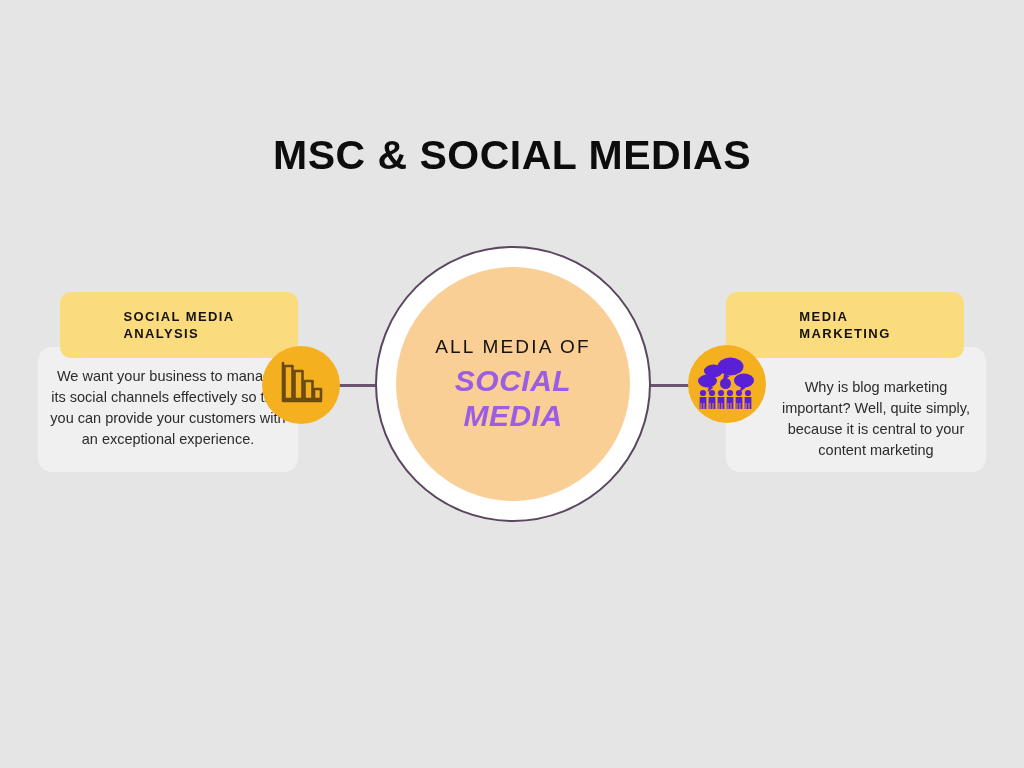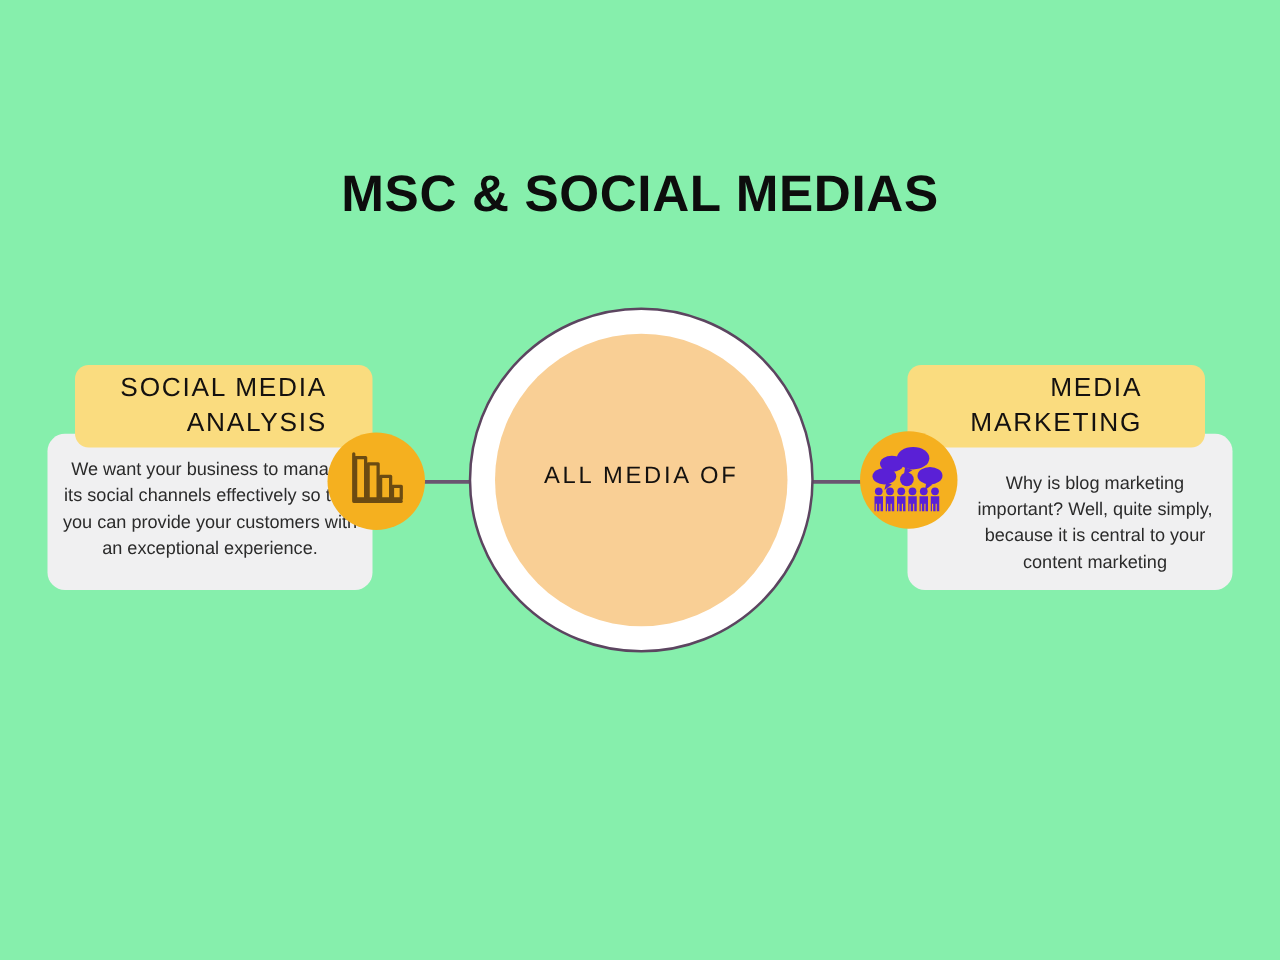--- a/index.html
+++ b/index.html
@@ -13,21 +13,21 @@
     font-family: "Liberation Sans", sans-serif;
     overflow: hidden;
     position: relative;
   }
 
   .slide {
     position: absolute;
     inset: 0;
     width: 1024px;
     height: 768px;
-    background: #86efac;
+    background: #e5e5e5;
   }
 
   
   .page-title {
     position: absolute;
     top: 133px;
     left: 0;
     width: 1024px;
     text-align: center;
     font-size: 41px;
@@ -110,25 +110,25 @@
     position: absolute;
     background: #fadc7f;
     border-radius: 11px;
     box-sizing: border-box;
     display: flex;
     align-items: center;
     justify-content: center;
     z-index: 5;
   }
   .panel-header-text {
-    font-size: 21px;
-    font-weight: normal;
+    font-size: 13px;
+    font-weight: bold;
     letter-spacing: 1.4px;
     color: #14110f;
-    text-align: right;
+    text-align: left;
     line-height: 1.32;
     font-family: "Liberation Sans", sans-serif;
   }
   .panel-text {
     position: absolute;
     font-size: 14.5px;
     color: #2b2b2b;
     line-height: 1.46;
     font-family: "Liberation Sans", sans-serif;
   }
@@ -189,20 +189,24 @@
           <rect x="29.5" y="24" width="8" height="18"></rect>
           <rect x="39" y="32" width="7" height="10"></rect>
         </g>
       </svg>
     </span>
   </div>
 
   <div class="center-ring"></div>
   <div class="center-inner">
     <div class="center-eyebrow">ALL MEDIA OF</div>
+    <div class="center-headline">
+      <span>SOCIAL</span><br>
+      <span>MEDIA</span>
+    </div>
   </div>
 
   <div class="icon-badge icon-badge-right">
     <span>
       <svg width="60" height="56" viewBox="0 0 60 56" aria-hidden="true">
         <g fill="#5a20d6">
 
           <ellipse cx="33.5" cy="12.5" rx="13" ry="9"></ellipse>
           <path d="M27 20 l-1 7 l7 -5 z"></path>
           <ellipse cx="16.5" cy="17" rx="9.5" ry="6.5"></ellipse>

